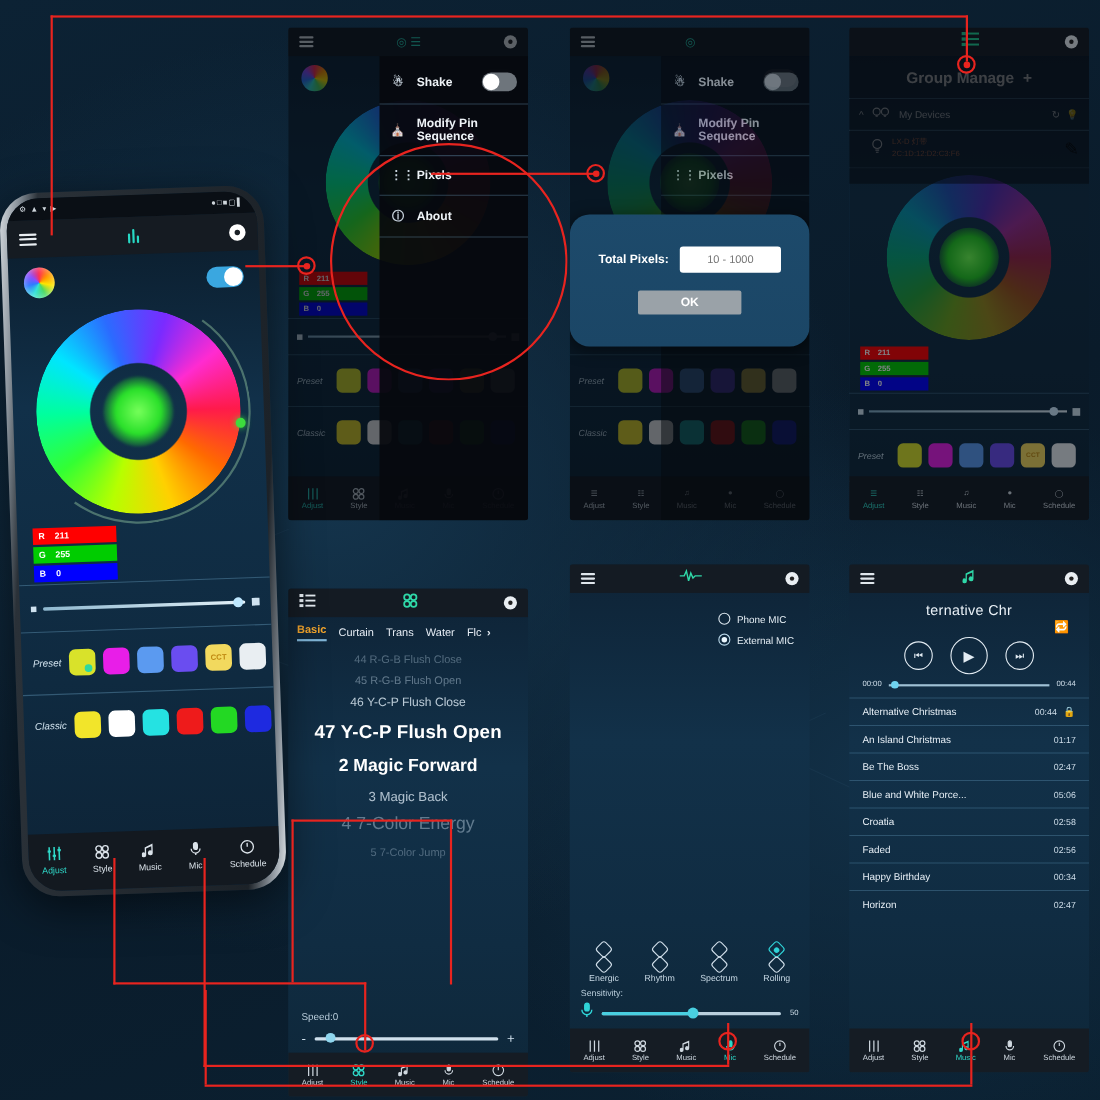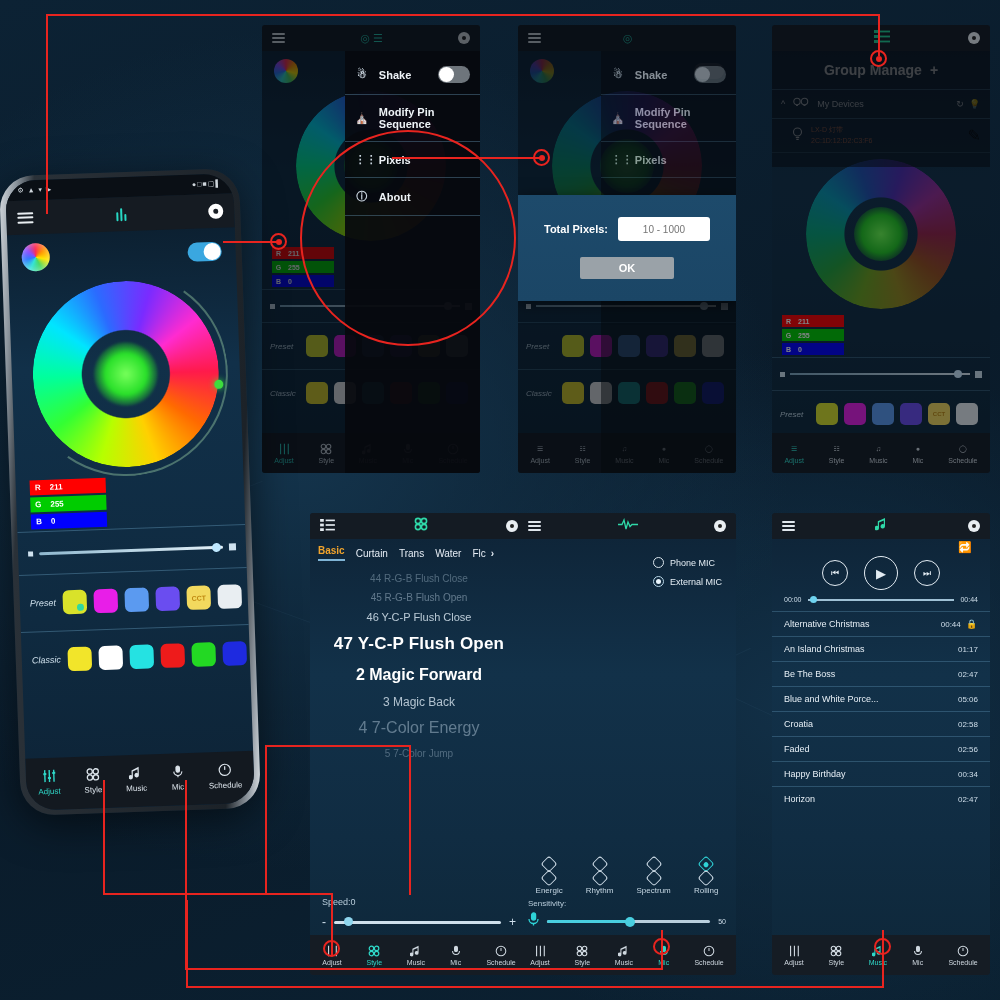--- a/index.html
+++ b/index.html
@@ -188,24 +188,24 @@
     display:flex; align-items:center; gap:10px; padding:11px 10px;
     border-bottom:1px solid rgba(120,180,215,.33);
     color:#eef3f7; font-size:11px; font-weight:bold;
   }
   .dr-ic { width:14px; text-align:center; color:#c9d4de; font-size:11px; flex:none;}
   .dr-tog{ margin-left:auto; width:32px;height:17px;border-radius:9px;position:relative;}
   .dr-tog::after{content:'';position:absolute;left:1px;top:1px;width:15px;height:15px;border-radius:50%;}
 
   
   .dlg {
-    position:absolute; left:0; right:0; top:170px; height:106px; z-index:12;
+    position:absolute; left:0; right:0; top:170px; height:120px; z-index:12;
     background: linear-gradient(180deg,#1d4a6b 0%, #1b4666 100%);
     box-shadow:0 3px 14px rgba(0,0,0,.5);
-    display:flex; flex-direction:column; align-items:center; justify-content:center; gap:16px;
+    display:flex; flex-direction:column; align-items:center; justify-content:center; gap:16px;border-radius:18px;
   }
   .dlg-row{display:flex;align-items:center;gap:10px;}
   .dlg-lab{font-size:11px;font-weight:bold;color:#fff;}
   .dlg-inp{width:92px;height:24px;background:#fff;border-radius:3px;border:none;
     text-align:center;font-size:10px;color:#9aa3ab;font-family:"Liberation Sans",sans-serif;}
   .dlg-ok{width:94px;height:22px;background:#9aa2a8;border:none;border-radius:2px;
     color:#fff;font-size:11px;font-weight:bold;font-family:"Liberation Sans",sans-serif;}
 
   
   .gm-head{display:flex;align-items:center;justify-content:center;gap:8px;height:38px;
@@ -776,21 +776,21 @@
         </div>
       <div class="p-navit">
           <span class="p-navic">◯</span>
           <span>Schedule</span>
         </div>
     </div>
     <div class="dim" style="background:rgba(3,8,14,.5)"></div>
     <div style="position:absolute;left:0;right:0;top:26px;height:116px;background:rgba(5,9,14,.55);z-index:6"></div>
   </div>
 
-  <div class="panel" style="left:262px;top:513px;width:218px;height:462px;margin-left:48px;">
+  <div class="panel" style="left:262px;top:535px;width:218px;height:462px;">
     <div class="p-top">
       <div>
         <svg width="15" height="12" viewBox="0 0 16 13">
             <g fill="#e4ebf1">
               <rect x="0" y="0" width="4" height="3"></rect>
               <rect x="6" y="0.6" width="10" height="1.8"></rect>
               <rect x="0" y="5" width="4" height="3"></rect>
               <rect x="6" y="5.6" width="10" height="1.8"></rect>
               <rect x="0" y="10" width="4" height="3"></rect>
               <rect x="6" y="10.6" width="10" height="1.8"></rect>
@@ -1006,20 +1006,21 @@
           <i></i>
           <i></i>
         </div>
       <div>
         <svg width="14" height="14" viewBox="0 0 14 14" fill="#2fd8a8">
             <path d="M10 1 L10 9.2 A2.2 2.2 0 1 1 8.8 7.3 L8.8 3.4 L4 5.4 L4 11 A2.2 2.2 0 1 1 2.8 9.1 L2.8 4.3 Z"></path>
           </svg>
       </div>
       <div class="p-pw"></div>
     </div>
+    <div class="mu-title">ternative Chr</div>
     <div class="mu-rep">🔁</div>
     <div class="mu-ctrls">
       <div class="cbtn">⏮</div>
       <div class="cbtn big">▶</div>
       <div class="cbtn">⏭</div>
     </div>
     <div class="mu-prog">
       <span>00:00</span>
       <span class="mu-bar"></span>
       <span>00:44</span>

